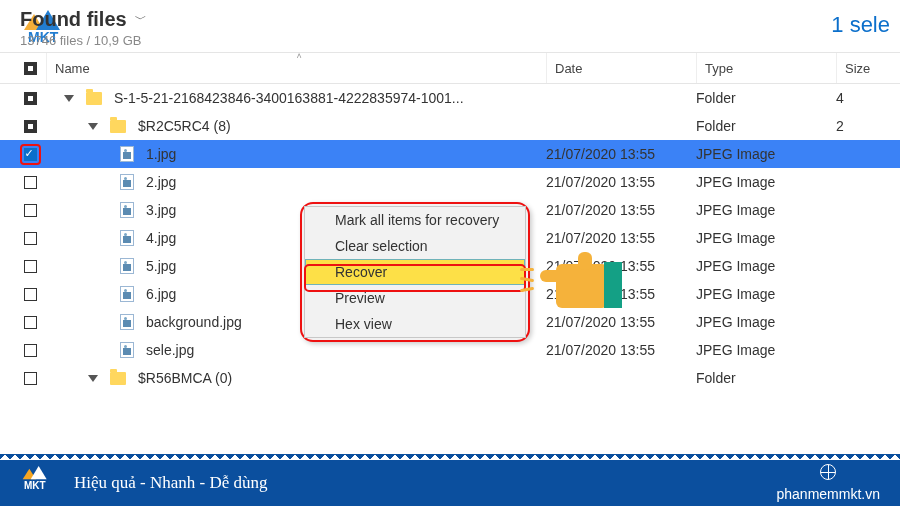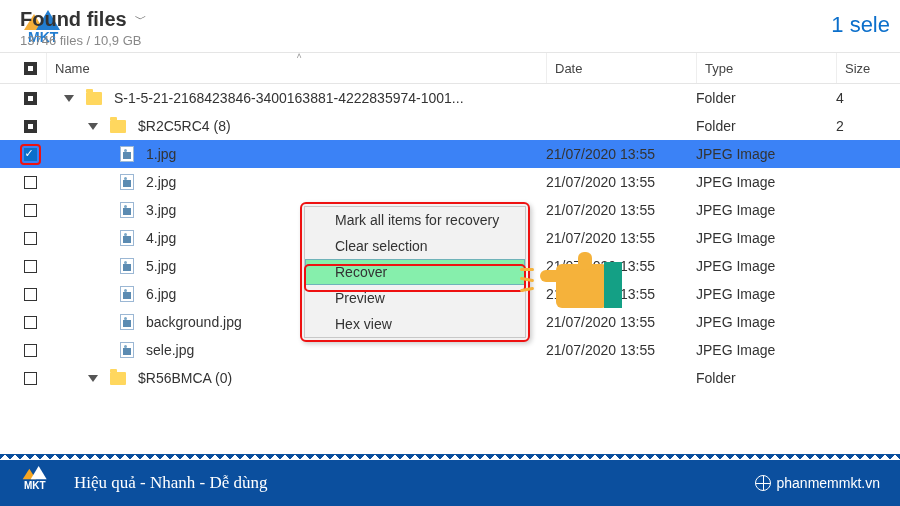--- a/index.html
+++ b/index.html
@@ -141,30 +141,30 @@
 
   
   .context-menu {
     position:absolute;
     left:300px; top:202px;
     width:230px;
     background:#f2f2f2;
     border:1px solid #bcbcbc;
     box-shadow:2px 2px 5px rgba(0,0,0,.2);
     padding:2px;
-    border-radius:6px;
+    border-radius:13px;
     border:2px solid #e11;
     z-index:5;
   }
   .context-menu-inner{border:1px solid #c8c8c8;background:#f2f2f2;}
   .menu-item{
     padding:5px 12px 5px 30px;
     font-size:14px;
   }
-  .menu-item.hover{ background:#86efac; border:1px solid #6fb3b9; padding:4px 11px 4px 29px;}
+  .menu-item.hover{ background:#fde047; border:1px solid #6fb3b9; padding:4px 11px 4px 29px;}
   .recover-outline{
     position:absolute; left:2px; right:2px; top:60px; height:28px;
     border:2.5px solid #e11; border-radius:5px; pointer-events:none;
   }
 
   
   .pointer-hand{
     position:absolute; left:548px; top:250px; width:70px; height:70px; z-index:6;
   }
   .palm{ width:52px;height:44px;background:#f5b23b;border-radius:6px;position:absolute;left:8px;top:14px;}
@@ -179,21 +179,21 @@
   .footer{
     position:absolute; left:0; right:0; bottom:0; height:46px;
     background:#0b4f9e;
     display:flex;align-items:center;
     color:#fff;
     padding:0 20px;
     z-index:10;
   }
   .footer-logo{width:40px;height:34px;margin-right:14px;}
   .footer-text{font-family:"Segoe Script","Comic Sans MS",cursive;font-size:17px;flex:1;}
-  .footer-site{display:flex;align-items:center;gap:6px;font-size:14px;}
+  .footer-site{display:flex;align-items:center;gap:6px;font-size:14px;flex-direction:column;}
   .globe{width:16px;height:16px;border:1.5px solid #fff;border-radius:50%;position:relative;}
   .globe::before{content:"";position:absolute;left:50%;top:0;bottom:0;width:1px;background:#fff;}
   .globe::after{content:"";position:absolute;top:50%;left:0;right:0;height:1px;background:#fff;}
   
   .footer::before{
     content:"";position:absolute;left:0;right:0;top:-6px;height:8px;
     background:
       linear-gradient(135deg,#0b4f9e 4px,transparent 0),
       linear-gradient(-135deg,#0b4f9e 4px,transparent 0);
     background-size:10px 8px;

